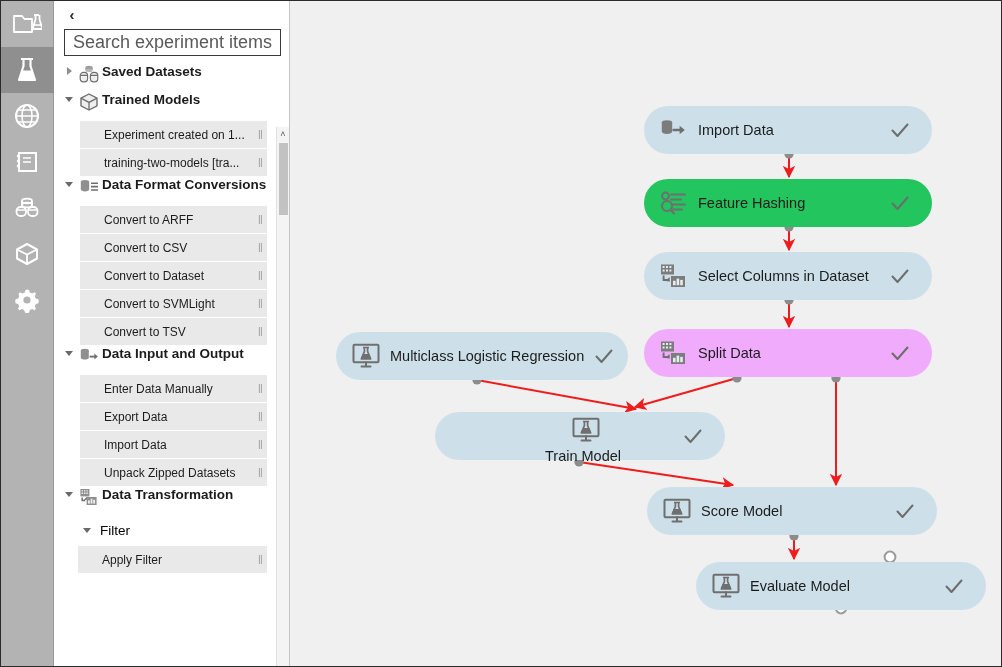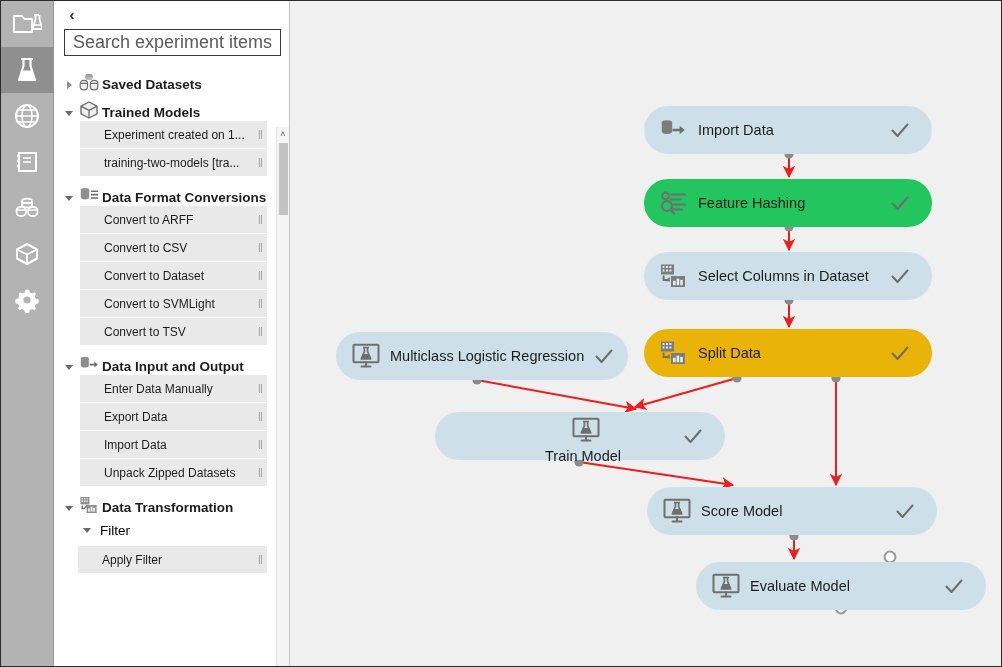--- a/index.html
+++ b/index.html
@@ -67,21 +67,21 @@
   #search-input::placeholder { color: #5a5a5a; opacity: 1; }
   #search-icon { width: 26px; display:flex; align-items:center; justify-content:center; cursor:pointer; }
 
   
   #tree-scroll {
     flex: 1; position: relative; overflow: hidden;
     padding-right: 14px;
   }
   #tree { padding: 0 0 0 0; }
   .grp {
-    display: flex; align-items: flex-end;
+    display: flex; align-items: flex-start;
     height: 28px; padding-left: 8px;
     cursor: pointer;
   }
   .tw {
     width: 14px; height: 14px; flex: 0 0 14px;
     display: flex; align-items: center; justify-content: center;
     cursor: pointer;
   }
   .tw i {
     display: block; width: 0; height: 0;
@@ -480,21 +480,21 @@
       <rect x="14" y="17.8" width="2.6" height="4.4" fill="#e4edf1"></rect>
       <rect x="17.6" y="15.6" width="2.6" height="6.6" fill="#e4edf1"></rect>
       <rect x="21.2" y="16.9" width="2.6" height="5.3" fill="#e4edf1"></rect>
     </svg>
           </span>
           <span class="node-label">Select Columns in Dataset</span>
           <span class="node-check"><svg width="20" height="20" viewBox="0 0 20 20">
     <path d="M2.5 10.5l5 5.5L17.5 4.5" stroke="#6d6d6d" stroke-width="2" fill="none" stroke-linecap="round" stroke-linejoin="round"></path>
   </svg></span>
         </div>
-        <div class="node" style="left: 353px; top: 328px; width: 288px; background: #eab308;">
+        <div class="node" style="left: 353px; top: 328px; width: 288px; background: #f0abfc;">
           <span class="node-icon">
     <svg width="30" height="26" viewBox="0 0 30 26">
       <rect x="2" y="1.5" width="13" height="10" fill="#7c7c7c"></rect>
       <path d="M3.6 3h2v2h-2zM7 3h2v2H7zM10.4 3h2v2h-2zM3.6 6.4h2v2h-2zM7 6.4h2v2H7zM10.4 6.4h2v2h-2z" fill="#e4edf1"></path>
       <path d="M4.6 12.6v4.4h4.6" stroke="#6f6f6f" stroke-width="1.9" fill="none"></path>
       <path d="M8 14.4l3.4 2.8-3.4 2.8z" fill="#6f6f6f" transform="rotate(45 9.7 17.2)"></path>
       <rect x="12" y="13" width="14" height="11" fill="#7c7c7c"></rect>
       <rect x="14" y="17.8" width="2.6" height="4.4" fill="#e4edf1"></rect>
       <rect x="17.6" y="15.6" width="2.6" height="6.6" fill="#e4edf1"></rect>
       <rect x="21.2" y="16.9" width="2.6" height="5.3" fill="#e4edf1"></rect>

